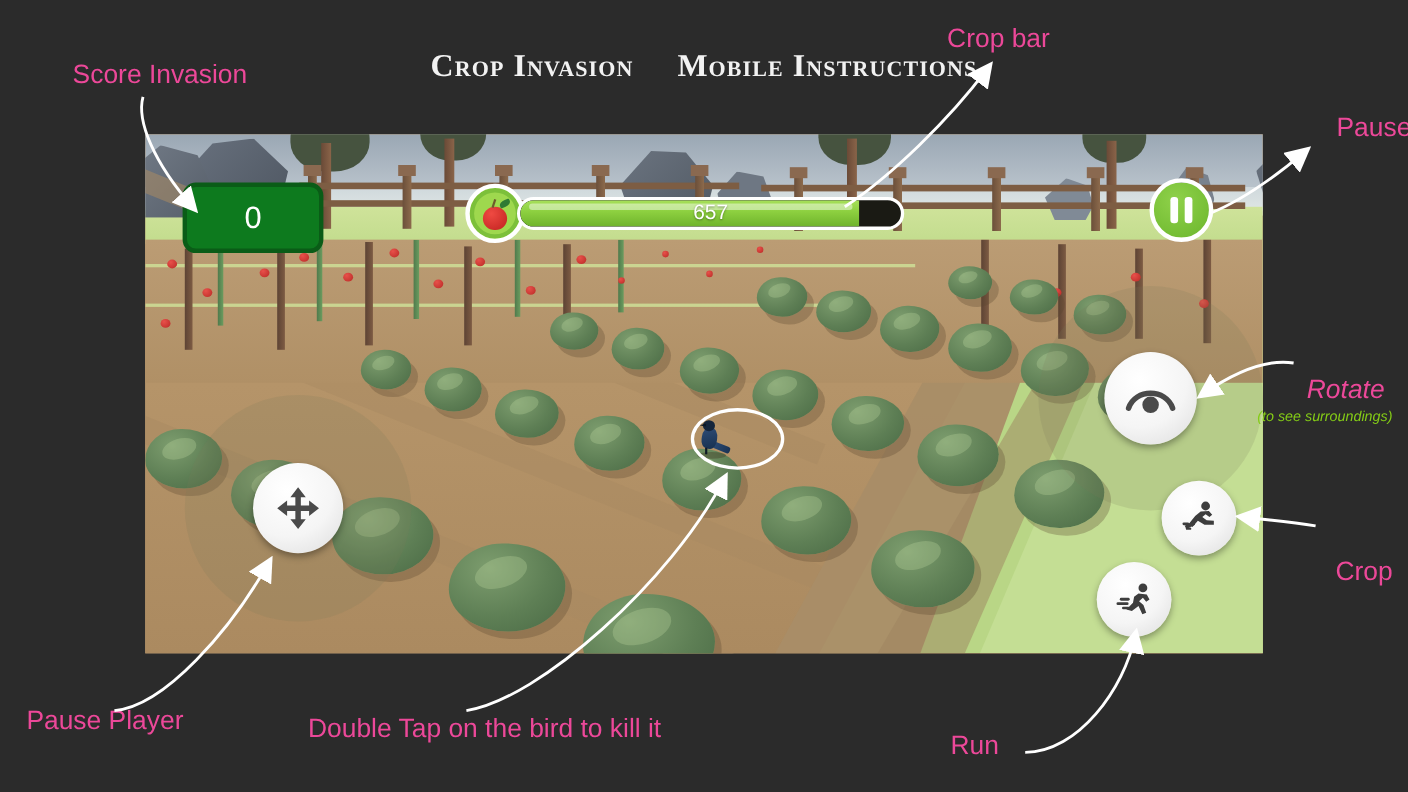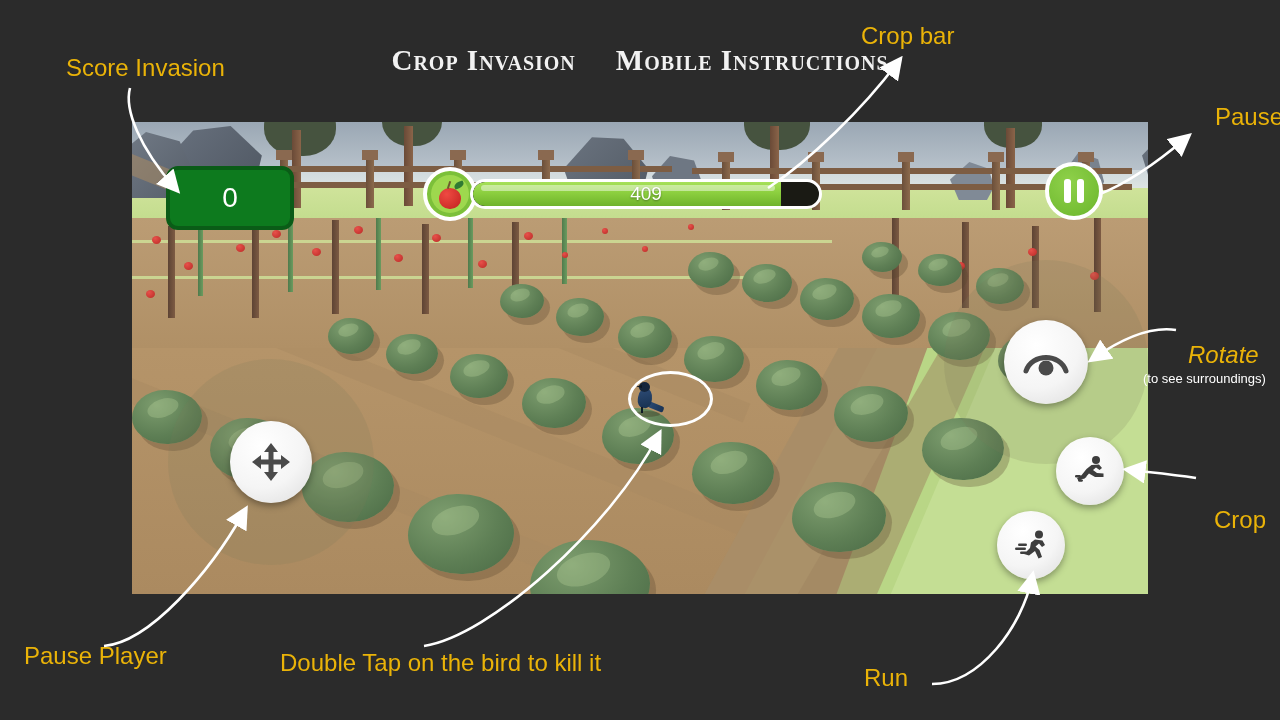--- a/index.html
+++ b/index.html
@@ -215,27 +215,27 @@
   .icon-svg{ display:block; }
 
   
   #bird-highlight{
     position:absolute; left:628px; top:371px; width:85px; height:56px;
     border:3px solid #fff; border-radius:50%;
   }
 
   
   .anno{
-    position:absolute; color:#eab308; white-space:nowrap;
+    position:absolute; color:#ec4899; white-space:nowrap;
   }
   #lbl-score{ left:66px; top:54px; font-size:24px; }
   #lbl-crop{ left:861px; top:22px; font-size:24px; }
   #lbl-pause{ left:1174px; top:103px; font-size:24px;margin-left:41px; }
   #lbl-rotate{ left:1188px; top:341px; font-size:24px;font-style:italic; }
-  #lbl-rotate-sub{ left:1143px; top:371px; font-size:13px; color:#ffffff; }
+  #lbl-rotate-sub{ left:1143px; top:371px; font-size:13px; color:#84cc16;font-style:italic; }
   #lbl-jump{ left:1214px; top:506px; font-size:24px; }
   #lbl-run{ left:864px; top:664px; font-size:24px; }
   #lbl-move{ left:24px; top:642px; font-size:24px; }
   #lbl-doubletap{ left:280px; top:649px; font-size:24px; }
 
   #arrow-layer{ position:absolute; left:0; top:0; width:1280px; height:720px;
     pointer-events:none; }
 </style>
 </head>
 <body>
@@ -392,21 +392,21 @@
 
 <div id="apple-badge">
   <div class="apple-fruit"></div>
   <div class="apple-leaf"></div>
 </div>
 
 <div id="crop-bar-wrap">
   <div id="crop-bar-track">
     <div id="crop-bar-fill" style="width: 89%;"></div>
   </div>
-  <div id="crop-bar-value">409</div>
+  <div id="crop-bar-value">657</div>
 </div>
 
 <div id="pause-btn">
   <div class="pb"></div>
   <div class="pb"></div>
 </div>
 
 <div id="move-zone" class="ctrl-zone"></div>
 <div id="move-btn" class="ctrl">
   <svg class="icon-svg" width="44" height="44" viewBox="0 0 44 44">

